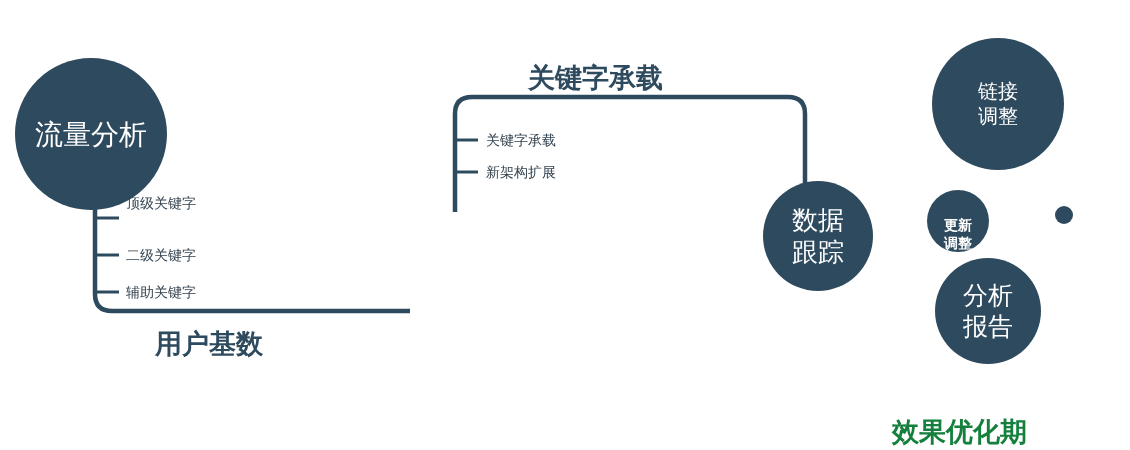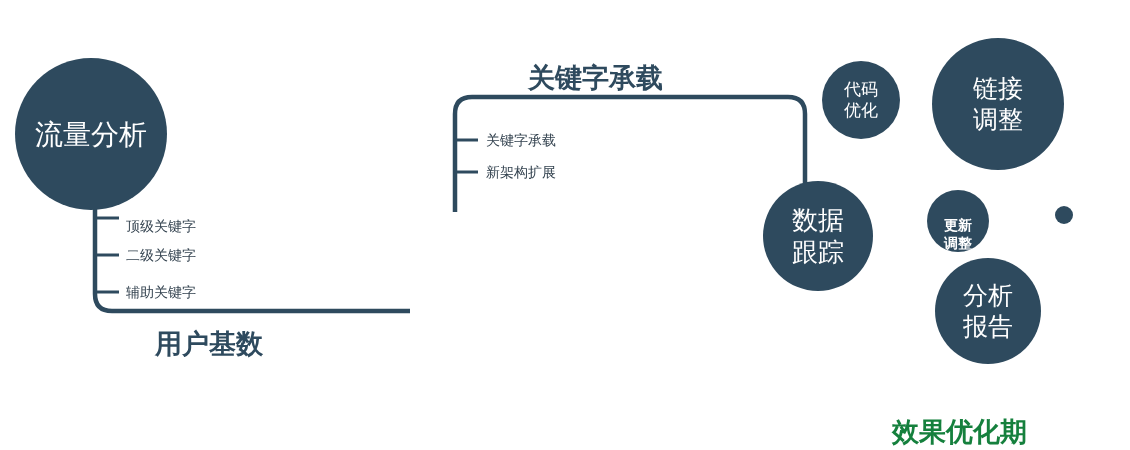--- a/index.html
+++ b/index.html
@@ -22,21 +22,21 @@
     text-align:center;
     box-sizing:border-box;
   }
   .node .lbl{line-height:1.25;word-break:break-all;}
   .node-traffic   {left:15px;  top:58px;  width:152px;height:152px;font-size:28px;text-align:center;}
   .node-structure {left:374px; top:197px; width:150px;height:150px;font-size:26px;}
   .node-tracking  {left:763px; top:181px; width:110px;height:110px;font-size:26px;}
   .node-tracking .lbl{width:2.15em;}
   .node-code      {left:822px; top:61px;  width:78px; height:78px; font-size:17px;}
   .node-code .lbl{width:2.15em;}
-  .node-link      {left:932px; top:38px;  width:132px;height:132px;font-size:25px;}
+  .node-link      {left:932px; top:38px;  width:132px;height:132px;font-size:20px;}
   .node-link .lbl{width:2.15em;}
   .node-update    {left:927px; top:190px; width:62px; height:62px; font-size:14px;font-weight:bold;align-items:flex-end;}
   .node-update .lbl{width:2.15em;}
   .node-report    {left:935px; top:258px; width:106px;height:106px;font-size:25px;}
   .node-report .lbl{width:2.15em;}
   .node-dot       {left:1055px;top:206px; width:18px; height:18px;}
   .edge-label{
     position:absolute;
     color:#2e4a5e;
     font-size:27px;
@@ -53,21 +53,21 @@
     font-weight:bold;
     white-space:nowrap;
     margin-top:8px;
   }
   .branch-label{
     position:absolute;
     color:#33424f;
     font-size:14px;
     white-space:nowrap;
   }
-  .bl-top   {left:126px;top:218px;}
+  .bl-top   {left:126px;top:195px;}
   .bl-second{left:126px;top:247px;}
   .bl-aux   {left:126px;top:284px;}
   .bl-orig  {left:486px;top:132px;}
   .bl-new   {left:486px;top:164px;}
 </style>
 </head>
 <body>
 
 <div class="canvas">
 
@@ -87,23 +87,20 @@
 
   <div class="node node-traffic">
     <span class="lbl">流量分析</span>
   </div>
 
 
   <div class="node node-tracking">
     <span class="lbl">数据跟踪</span>
   </div>
 
-  <div class="node node-code">
-    <span class="lbl">代码优化</span>
-  </div>
 
   <div class="node node-link">
     <span class="lbl">链接调整</span>
   </div>
 
   <div class="node node-update">
     <span class="lbl">更新调整</span>
   </div>
 
   <div class="node node-dot"></div>

